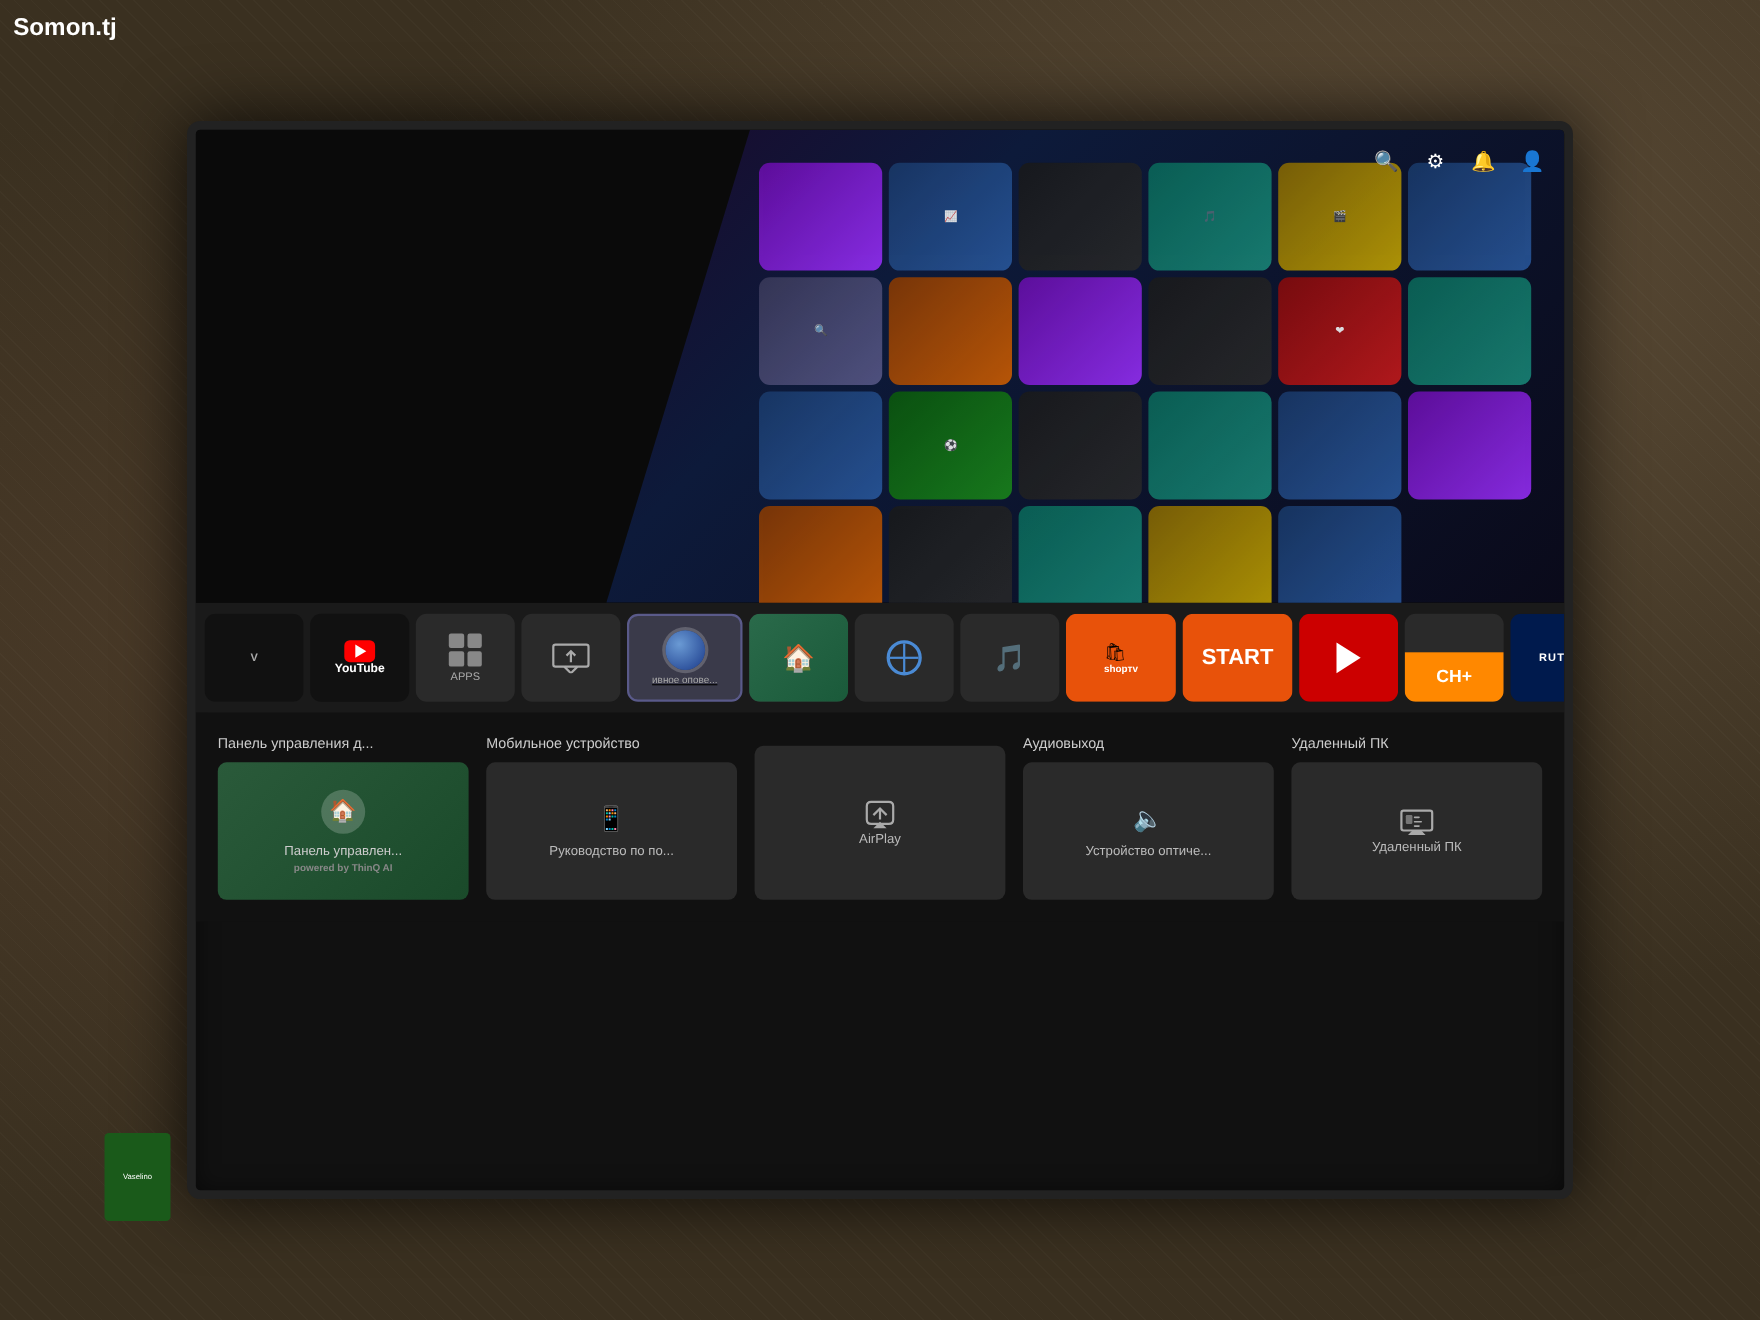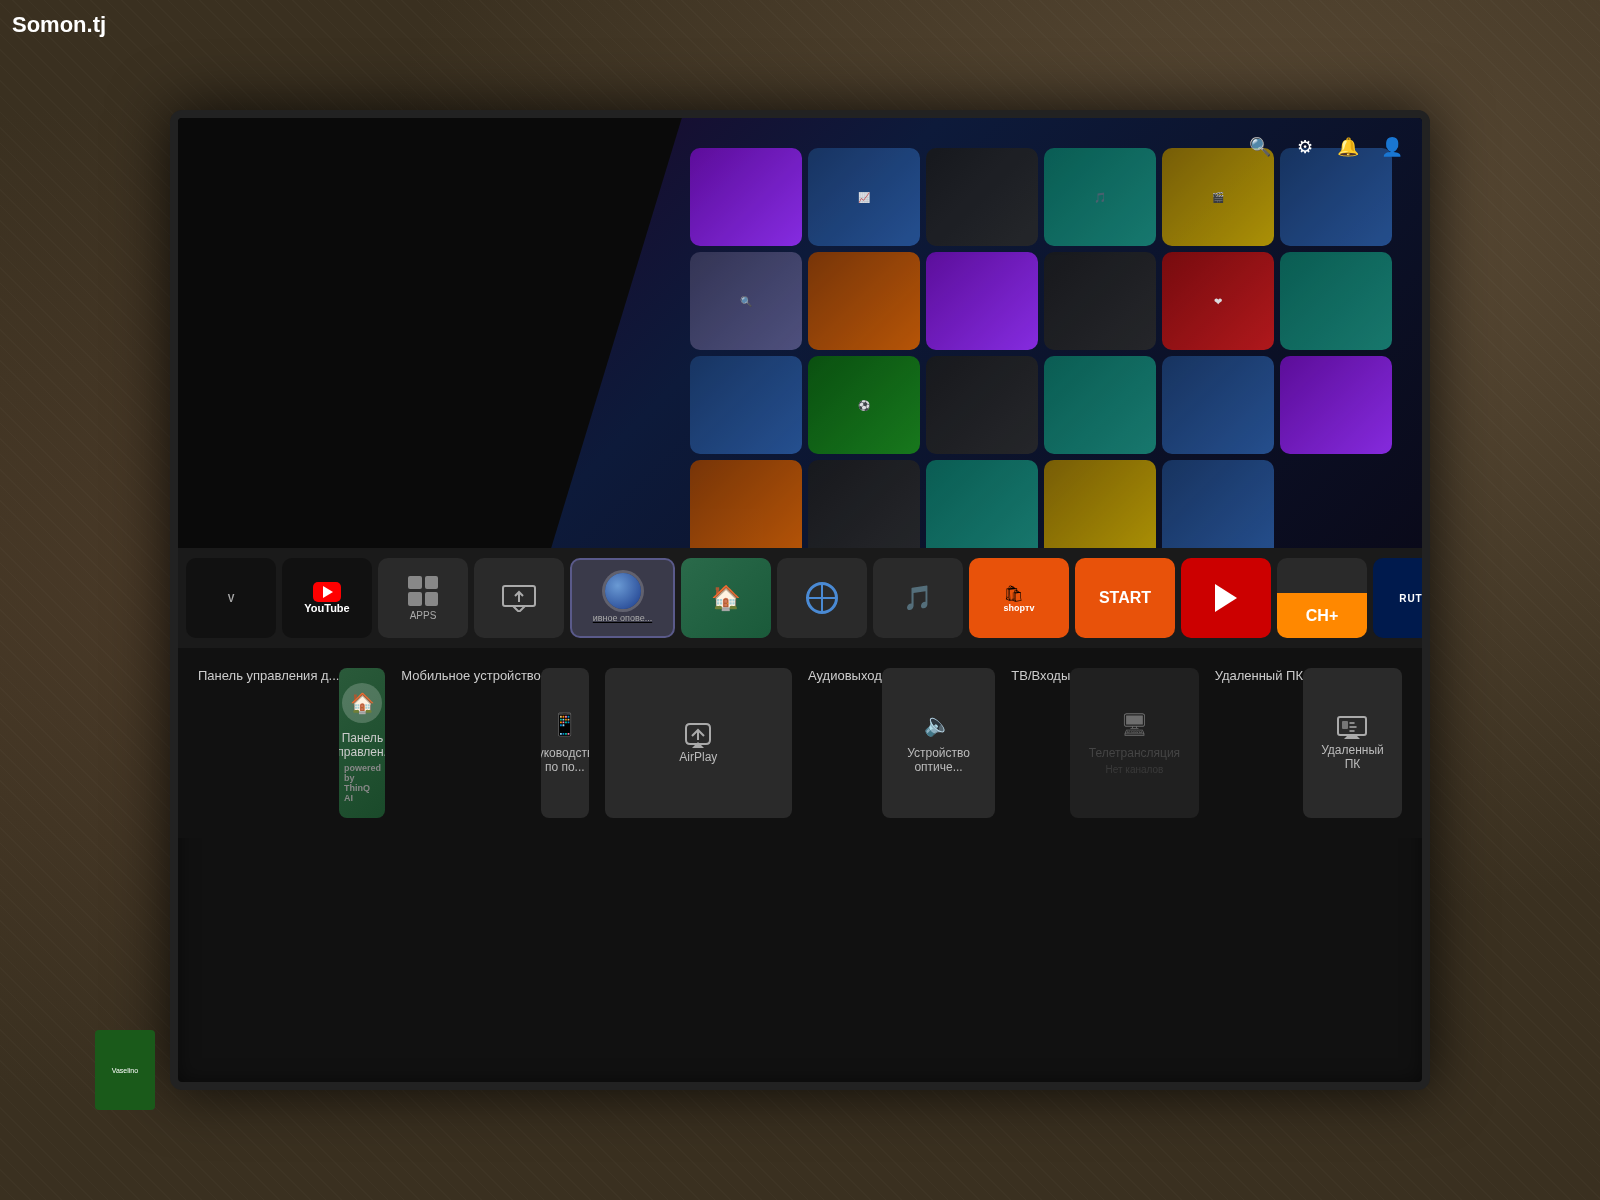--- a/index.html
+++ b/index.html
@@ -286,21 +286,21 @@
     .start-bg {
       background: #e8520a;
       width: 100%;
       height: 100%;
       display: flex;
       align-items: center;
       justify-content: center;
     }
     .start-text {
       color: #fff;
-      font-size: 16px;
+      font-size: 20px;
       font-weight: bold;
     }
 
     
     .red-play-bg {
       background: #cc0000;
       width: 100%;
       height: 100%;
       display: flex;
       align-items: center;
@@ -372,20 +372,21 @@
       background: #111;
       padding: 20px 20px;
       display: flex;
       gap: 16px;
       height: 190px;
     }
 
     .bottom-panel {
       flex: 1;
       display: flex;
+      flex-direction: column;
     }
 
     .panel-title {
       color: #ccc;
       font-size: 13px;
       margin-bottom: 10px;
     }
 
     .panel-card {
       flex: 1;
@@ -682,28 +683,20 @@
     </div>
 
     <div class="bottom-panel">
       <span class="panel-title">Аудиовыход</span>
       <div class="panel-card">
         <span class="panel-card-icon speaker-icon">🔈</span>
         <span class="panel-card-label">Устройство оптиче...</span>
       </div>
     </div>
 
-    <div class="bottom-panel">
-      <span class="panel-title">ТВ/Входы</span>
-      <div class="panel-card disabled">
-        <span class="panel-card-icon monitor-icon">🖥</span>
-        <span class="panel-card-label">Телетрансляция</span>
-        <span class="no-channels">Нет каналов</span>
-      </div>
-    </div>
 
     <div class="bottom-panel">
       <span class="panel-title">Удаленный ПК</span>
       <div class="panel-card">
         <svg width="32" height="28" viewBox="0 0 32 28">
           <rect x="2" y="2" width="28" height="18" rx="2" fill="none" stroke="#aaa" stroke-width="2"></rect>
           <path d="M8 24 L12 20 L20 20 L24 24 Z" fill="#aaa"></path>
           <path d="M14 8 L18 8 M14 12 L20 12 M14 16 L18 16" stroke="#aaa" stroke-width="1.5" stroke-linecap="round"></path>
           <rect x="6" y="6" width="6" height="8" rx="1" fill="#aaa" opacity="0.6"></rect>
         </svg>

